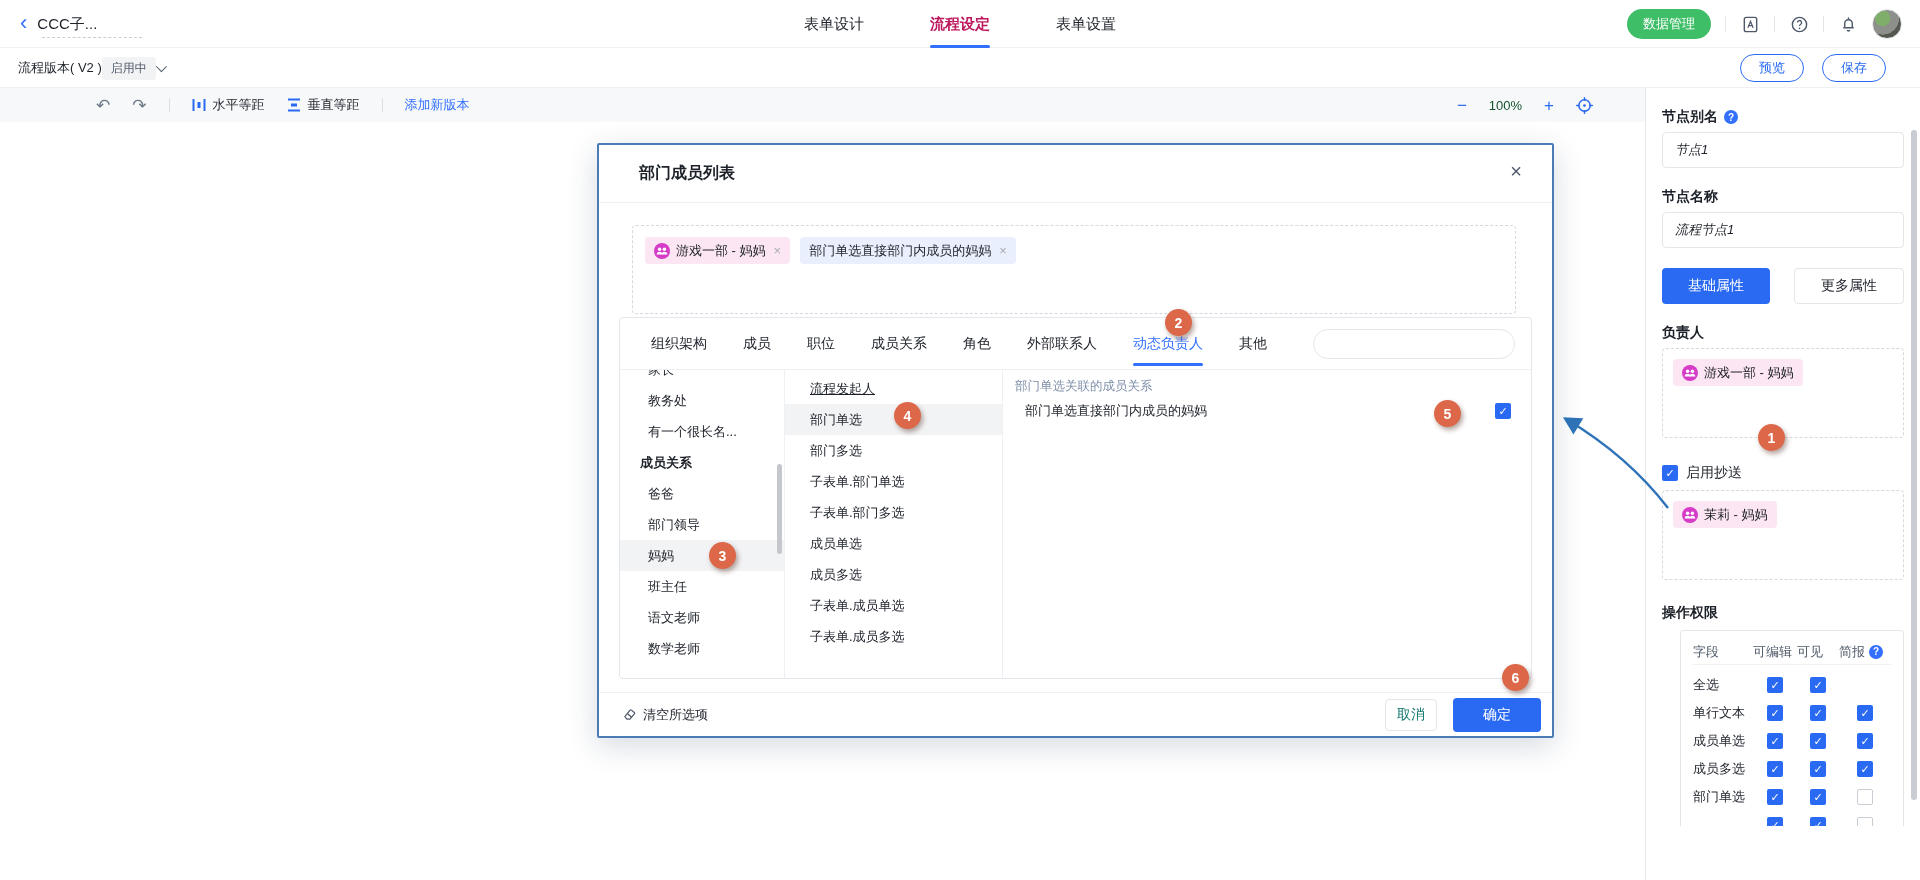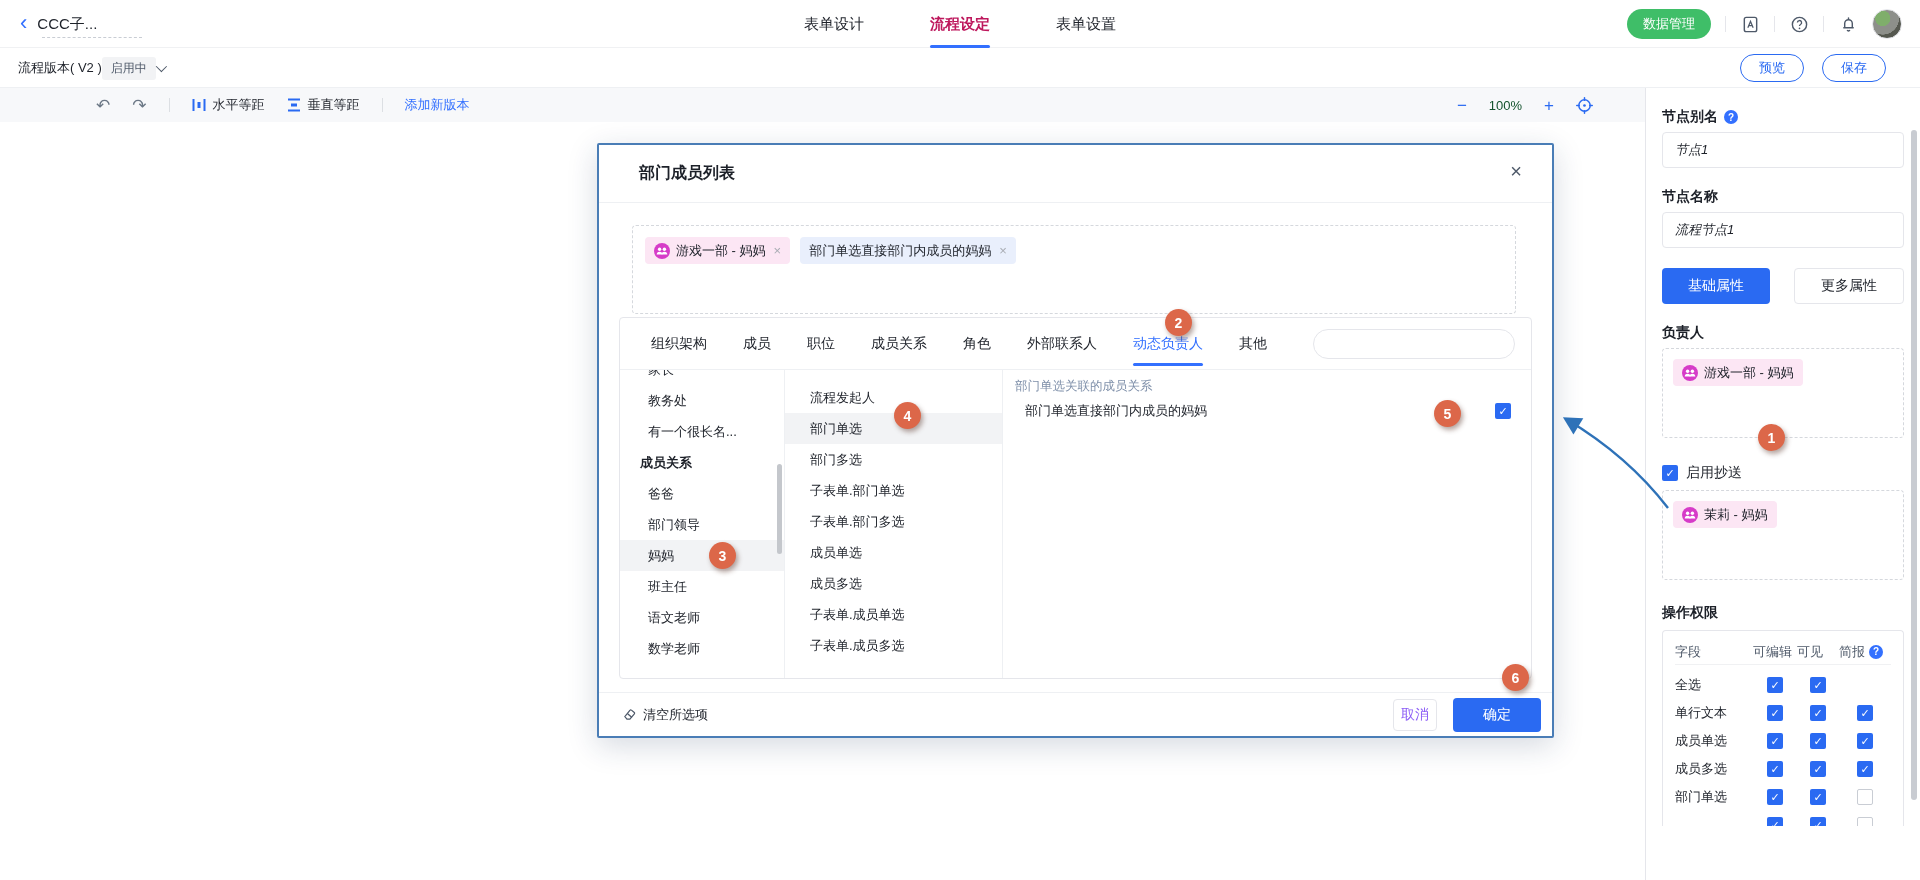--- a/index.html
+++ b/index.html
@@ -99,21 +99,21 @@
   .lrow.sel { background:#f2f3f5; }
   .c2row { height:31px; display:flex; align-items:center; padding-left:25px; font-size:13px; color:#1d2129; cursor:pointer; }
   .c2row.sel { background:#f2f3f5; }
   .col1-scroll { position:absolute; right:2px; top:94px; width:5px; height:90px; background:#c4c7cc; border-radius:3px; }
   .c3head { height:25px; display:flex; align-items:center; padding:8px 0 0 12px; font-size:12.5px; color:#7e8fa9; }
   .c3row { height:32px; display:flex; align-items:center; padding:0 20px 0 22px; font-size:13px; color:#1d2129; }
   .c3row .lbl { flex:1; }
   .m-foot { position:absolute; left:0; right:0; top:547px; height:44px; border-top:1px solid #eef0f3; display:flex; align-items:center; }
   .clear-sel { display:flex; align-items:center; gap:6px; margin-left:23px; font-size:13px; color:#1d2129; cursor:pointer; }
   .m-foot-btns { position:absolute; right:11px; display:flex; align-items:center; gap:16px; }
-  .btn-cancel { width:44px; height:32px; background:#fff; border:1px solid #e5e6eb; border-radius:4px; font-size:14px; color:#8b5cf6; cursor:pointer; font-family:Liberation Mono, monospace; }
+  .btn-cancel { width:52px; height:32px; background:#fff; border:1px solid #e5e6eb; border-radius:4px; font-size:14px; color:#0f766e; cursor:pointer; font-family:Liberation Mono, monospace; }
   .btn-confirm { width:88px; height:34px; background:#2a6af2; border:none; border-radius:4px; font-size:14px; color:#fff; cursor:pointer; font-family:inherit; }
 
   
   .anno { position:absolute; width:27px; height:27px; border-radius:50%; background:#dc6749; color:#fff; font-size:14px; font-weight:700; display:flex; align-items:center; justify-content:center; box-shadow:2px 3px 5px rgba(90,55,45,.45); z-index:9; }
   .arrow-svg { position:absolute; left:0; top:0; width:1920px; height:880px; z-index:8; pointer-events:none; }
   .mem-ic { flex:none; }
 </style>
 </head>
 <body>
 
@@ -253,21 +253,21 @@
             <circle cx="10.4" cy="6.3" r="1.7" fill="#fff"></circle>
             <path d="M2.7 11.6 a2.9 2.9 0 0 1 5.8 0 z" fill="#fff"></path>
             <path d="M7.5 11.6 a2.9 2.9 0 0 1 5.8 0 z" fill="#fff"></path>
           </svg>
           <span>茉莉 - 妈妈</span>
         </span>
       </div>
       <div class="p-label" style="margin-top:24px;">
         <span>操作权限</span>
       </div>
-      <div class="perm-table" style="margin-top:8px;">
+      <div class="perm-table" style="margin-top:8px;margin-left:18px;">
         <div class="perm-grid perm-head">
           <span class="c">字段</span>
           <span class="c">可编辑</span>
           <span class="c">可见</span>
           <span class="c">
               <span>简报</span>
               <span class="qmark">?</span>
             </span>
         </div>
         <div class="perm-grid perm-row" style="margin-top:6px;">
@@ -395,21 +395,21 @@
           <div class="lrow head">成员关系</div>
           <div class="lrow">爸爸</div>
           <div class="lrow">部门领导</div>
           <div class="lrow sel">妈妈</div>
           <div class="lrow">班主任</div>
           <div class="lrow">语文老师</div>
           <div class="lrow">数学老师</div>
           <div class="col1-scroll"></div>
         </div>
         <div class="col2">
-          <div class="c2row" style="margin-top:12px;">流程发起人</div>
+          <div class="c2row" style="margin-top:3px;text-decoration:underline;">流程发起人</div>
           <div class="c2row sel">部门单选</div>
           <div class="c2row">部门多选</div>
           <div class="c2row">子表单.部门单选</div>
           <div class="c2row">子表单.部门多选</div>
           <div class="c2row">成员单选</div>
           <div class="c2row">成员多选</div>
           <div class="c2row">子表单.成员单选</div>
           <div class="c2row">子表单.成员多选</div>
         </div>
         <div class="col3">

